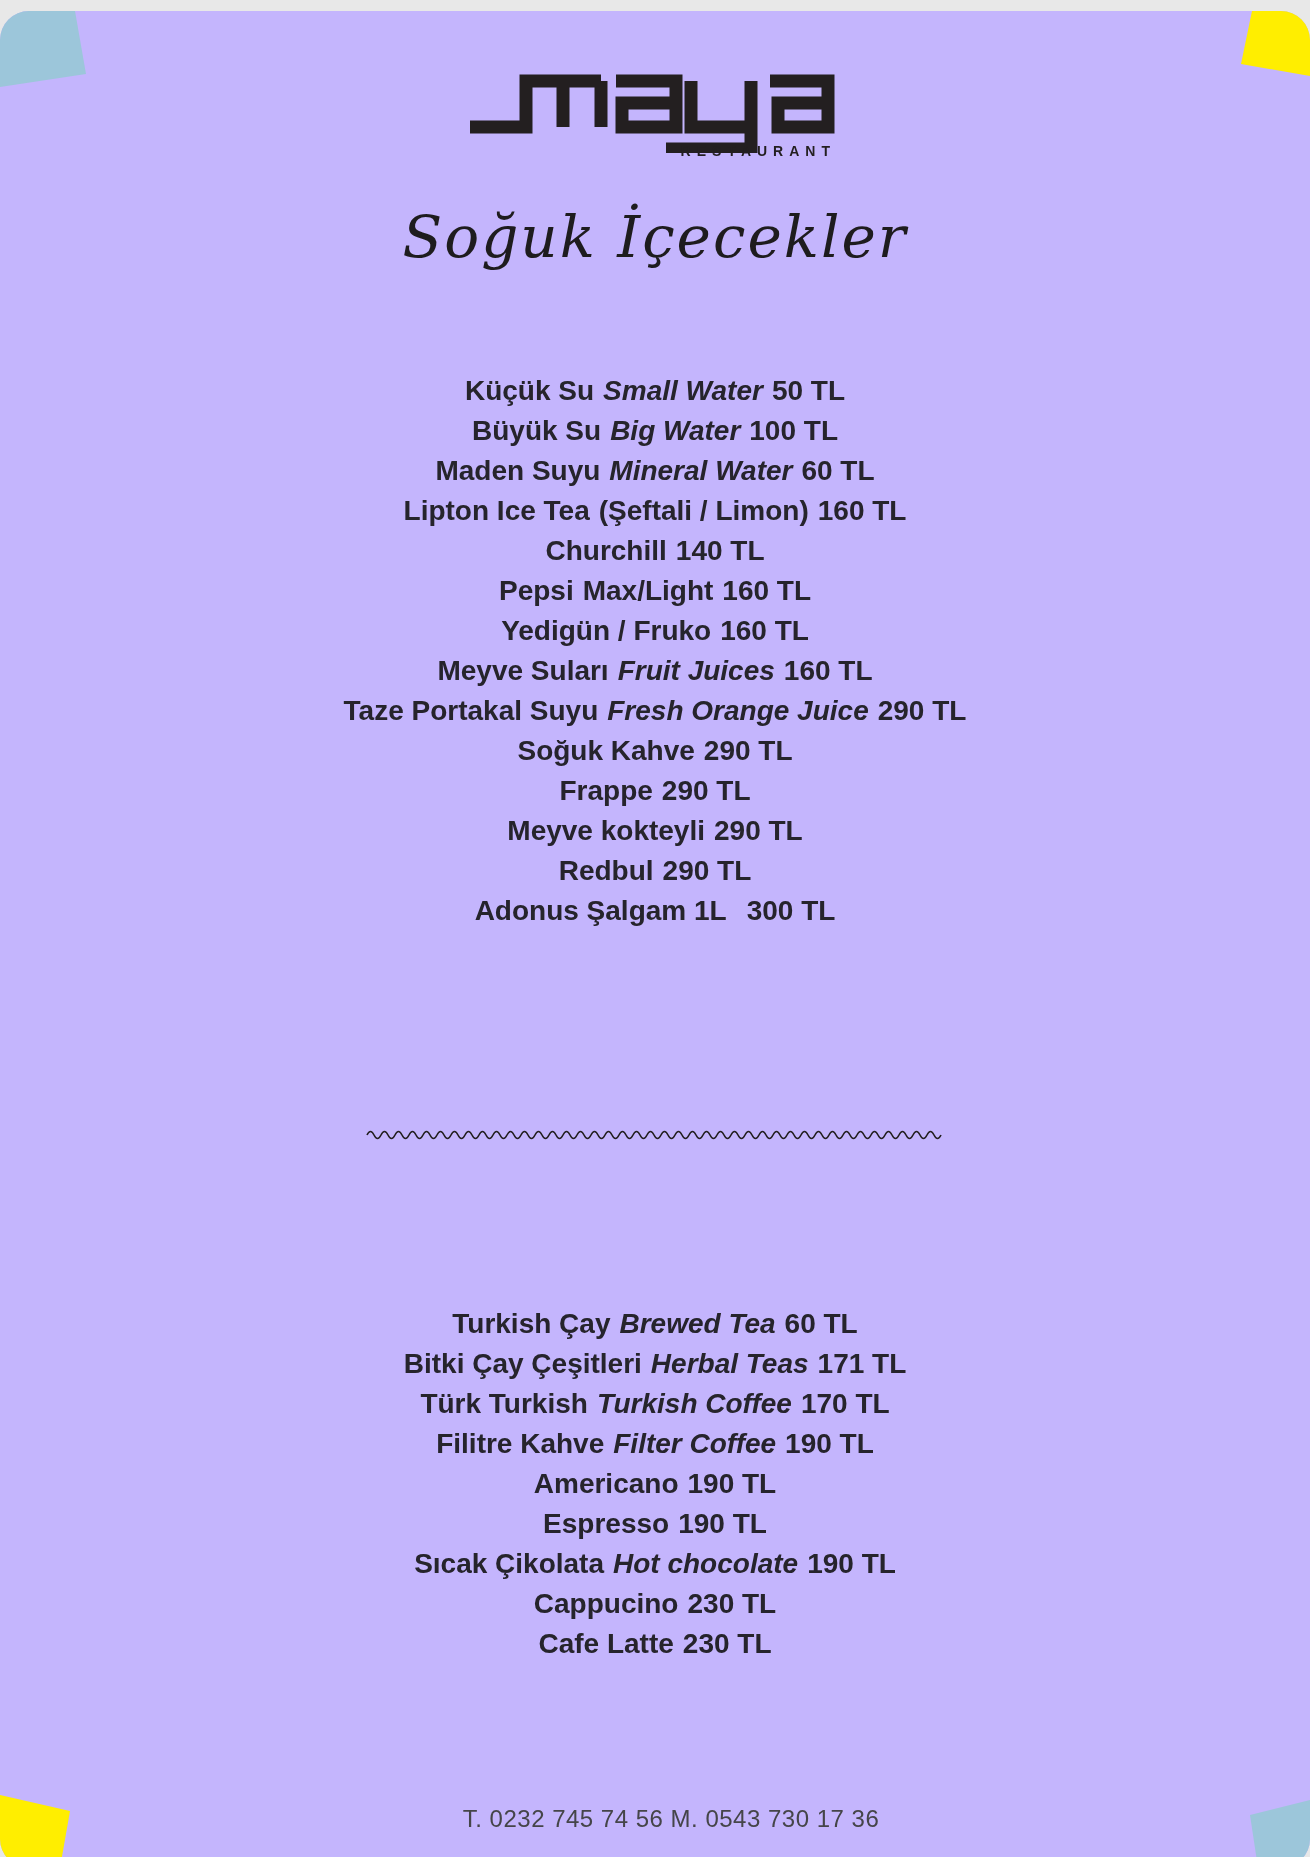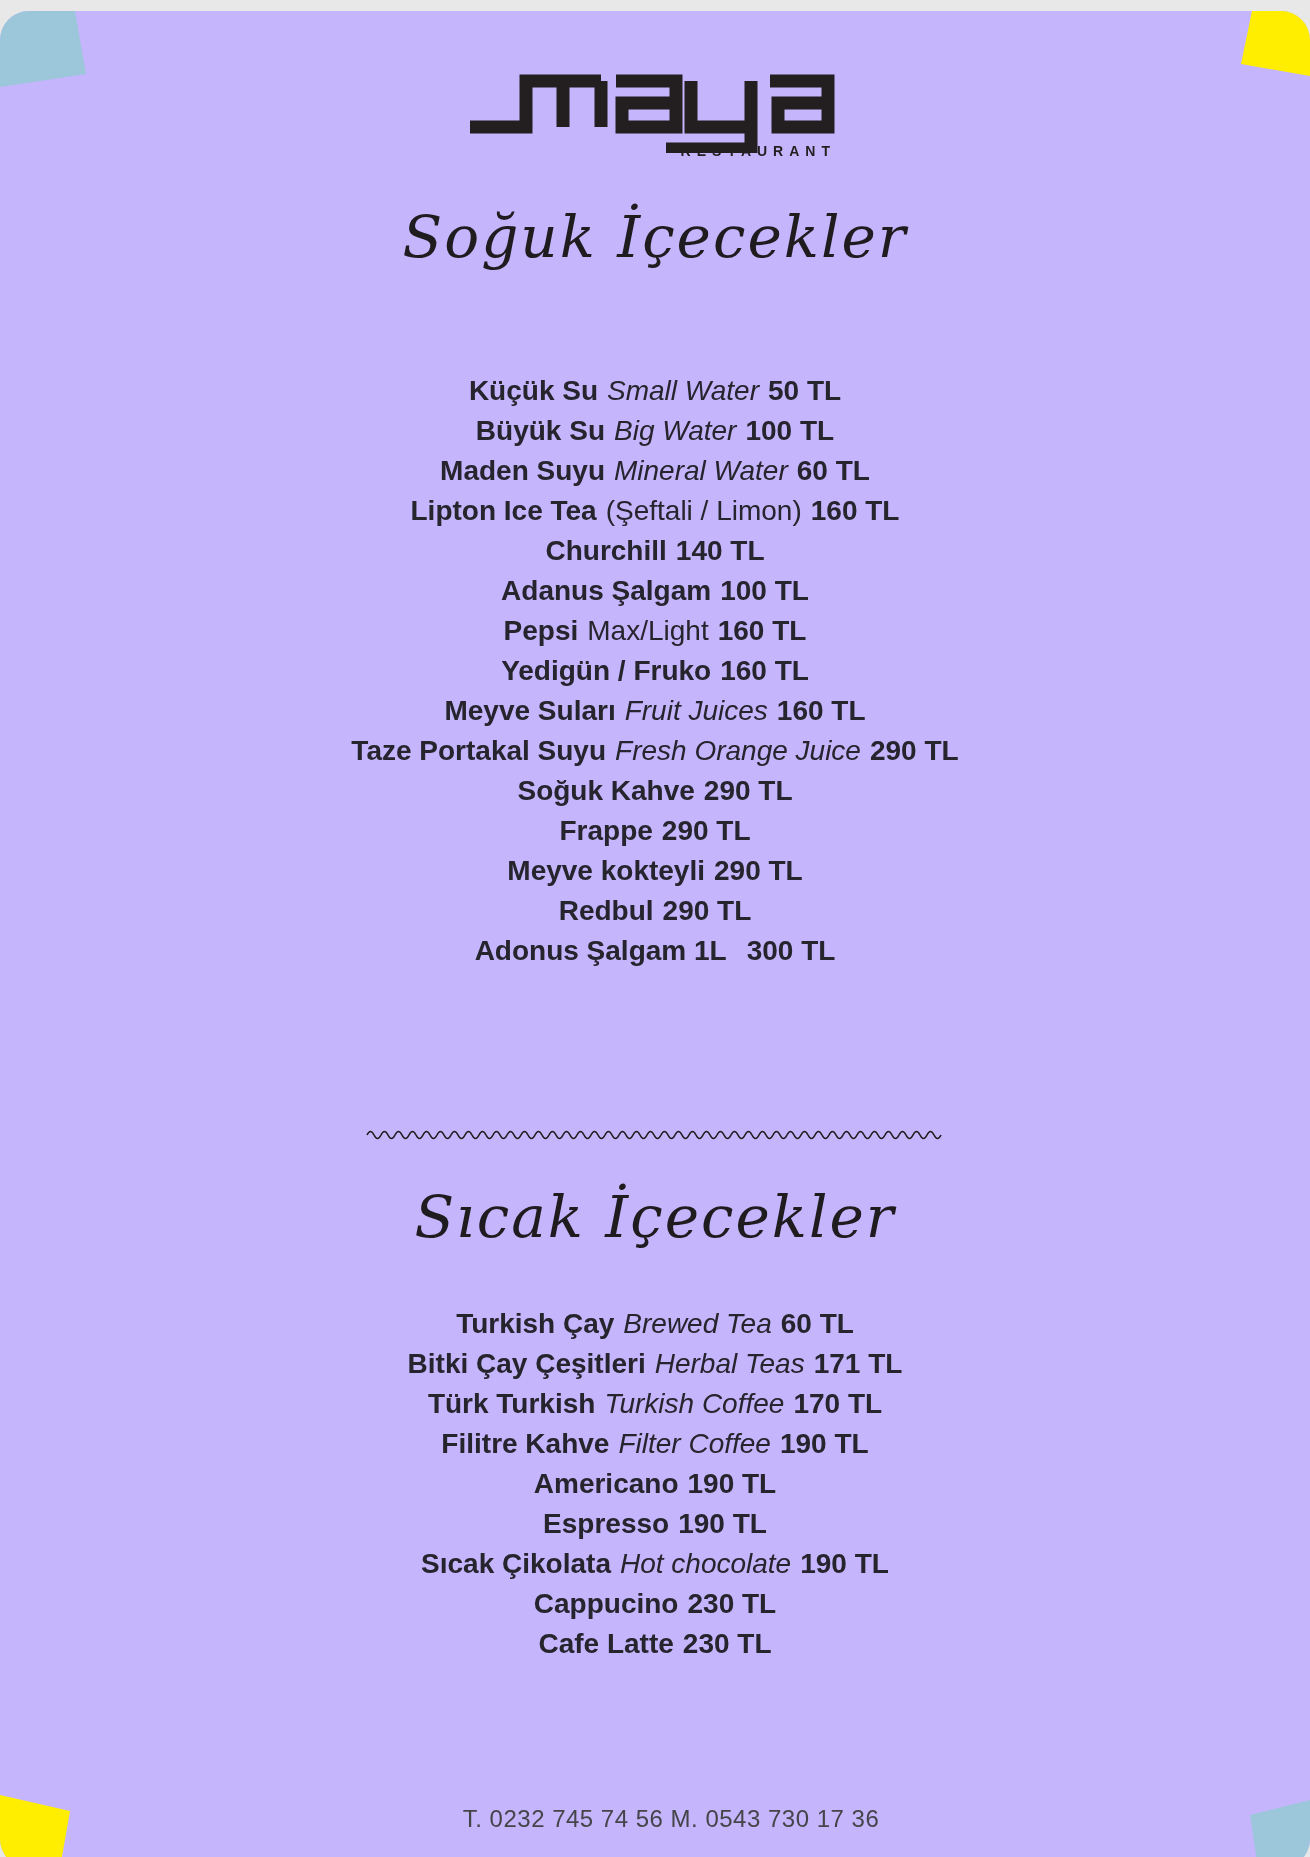--- a/index.html
+++ b/index.html
@@ -41,21 +41,21 @@
     font-size:58px;color:#1e1c1e;letter-spacing:2px;
   }
   .title-cold{top:192px;}
   .title-hot{top:1172px;}
 
   
   .menu-list{position:absolute;left:0;width:100%;text-align:center;}
   .cold-list{top:360px;}
   .hot-list{top:1293px;}
   .menu-line{height:40px;line-height:40px;font-size:28px;font-weight:bold;color:#26242c;white-space:nowrap;}
-  .item-desc{font-weight:normal;font-style:italic;margin-left:9px;}
+  .item-desc{font-weight:bold;font-style:italic;margin-left:9px;}
   .item-desc.regular{font-style:normal;}
   .item-price{font-weight:bold;margin-left:9px;}
   .item-price.wide-gap{margin-left:20px;}
 
   
   .divider-wrap{position:absolute;top:1116px;left:0;width:100%;
     display:flex;justify-content:center;}
 
   
   .footer{
@@ -85,39 +85,37 @@
     <div class="logo-sub">RESTAURANT</div>
   </div>
 
   <div class="section-title title-cold">Soğuk İçecekler</div>
   <div class="menu-list cold-list">
       <div class="menu-line"><span class="item-name">Küçük Su</span><span class="item-desc">Small Water</span><span class="item-price">50 TL</span></div>
       <div class="menu-line"><span class="item-name">Büyük Su</span><span class="item-desc">Big Water</span><span class="item-price">100 TL</span></div>
       <div class="menu-line"><span class="item-name">Maden Suyu</span><span class="item-desc">Mineral Water</span><span class="item-price">60 TL</span></div>
       <div class="menu-line"><span class="item-name">Lipton Ice Tea</span><span class="item-desc regular">(Şeftali / Limon)</span><span class="item-price">160 TL</span></div>
       <div class="menu-line"><span class="item-name">Churchill</span><span class="item-price">140 TL</span></div>
-      <div class="menu-line"><span class="item-name">Adanus Şalgam</span><span class="item-price">100 TL</span></div>
       <div class="menu-line"><span class="item-name">Pepsi</span><span class="item-desc regular">Max/Light</span><span class="item-price">160 TL</span></div>
       <div class="menu-line"><span class="item-name">Yedigün / Fruko</span><span class="item-price">160 TL</span></div>
       <div class="menu-line"><span class="item-name">Meyve Suları</span><span class="item-desc">Fruit Juices</span><span class="item-price">160 TL</span></div>
       <div class="menu-line"><span class="item-name">Taze Portakal Suyu</span><span class="item-desc">Fresh Orange Juice</span><span class="item-price">290 TL</span></div>
       <div class="menu-line"><span class="item-name">Soğuk Kahve</span><span class="item-price">290 TL</span></div>
       <div class="menu-line"><span class="item-name">Frappe</span><span class="item-price">290 TL</span></div>
       <div class="menu-line"><span class="item-name">Meyve kokteyli</span><span class="item-price">290 TL</span></div>
       <div class="menu-line"><span class="item-name">Redbul</span><span class="item-price">290 TL</span></div>
       <div class="menu-line"><span class="item-name">Adonus Şalgam 1L</span><span class="item-price wide-gap">300 TL</span></div>
     </div>
 
   <div class="divider-wrap">
     <svg width="578" height="16" viewBox="0 0 578 16">
       <path d="M1,8 q3.5,-7 7,0 t7,0 t7,0 t7,0 t7,0 t7,0 t7,0 t7,0 t7,0 t7,0 t7,0 t7,0 t7,0 t7,0 t7,0 t7,0 t7,0 t7,0 t7,0 t7,0 t7,0 t7,0 t7,0 t7,0 t7,0 t7,0 t7,0 t7,0 t7,0 t7,0 t7,0 t7,0 t7,0 t7,0 t7,0 t7,0 t7,0 t7,0 t7,0 t7,0 t7,0 t7,0 t7,0 t7,0 t7,0 t7,0 t7,0 t7,0 t7,0 t7,0 t7,0 t7,0 t7,0 t7,0 t7,0 t7,0 t7,0 t7,0 t7,0 t7,0 t7,0 t7,0 t7,0 t7,0 t7,0 t7,0 t7,0 t7,0 t7,0 t7,0 t7,0 t7,0 t7,0 t7,0 t7,0 t7,0 t7,0 t7,0 t7,0 t7,0 t7,0 t7,0" fill="none" stroke="#231f20" stroke-width="1.6"></path>
     </svg>
   </div>
 
-  <div class="section-title title-hot">Sıcak İçecekler</div>
   <div class="menu-list hot-list">
       <div class="menu-line"><span class="item-name">Turkish Çay</span><span class="item-desc">Brewed Tea</span><span class="item-price">60 TL</span></div>
       <div class="menu-line"><span class="item-name">Bitki Çay Çeşitleri</span><span class="item-desc">Herbal Teas</span><span class="item-price">171 TL</span></div>
       <div class="menu-line"><span class="item-name">Türk Turkish</span><span class="item-desc">Turkish Coffee</span><span class="item-price">170 TL</span></div>
       <div class="menu-line"><span class="item-name">Filitre Kahve</span><span class="item-desc">Filter Coffee</span><span class="item-price">190 TL</span></div>
       <div class="menu-line"><span class="item-name">Americano</span><span class="item-price">190 TL</span></div>
       <div class="menu-line"><span class="item-name">Espresso</span><span class="item-price">190 TL</span></div>
       <div class="menu-line"><span class="item-name">Sıcak Çikolata</span><span class="item-desc">Hot chocolate</span><span class="item-price">190 TL</span></div>
       <div class="menu-line"><span class="item-name">Cappucino</span><span class="item-price">230 TL</span></div>
       <div class="menu-line"><span class="item-name">Cafe Latte</span><span class="item-price">230 TL</span></div>

